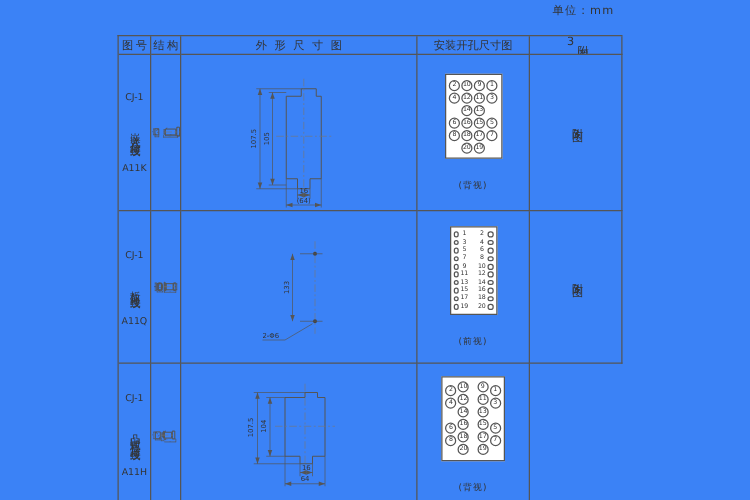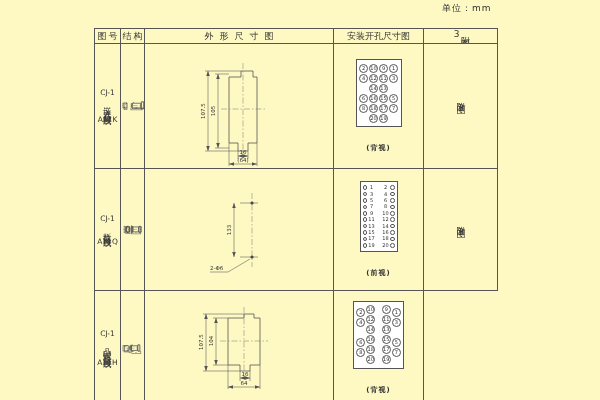--- a/index.html
+++ b/index.html
@@ -1,48 +1,48 @@
 <!DOCTYPE html>
 <html><head>
 <meta charset="utf-8">
 <style>
   html,body{margin:0;padding:0;background:#ffffff;}
-  .page{position:relative;width:600px;height:400px;background:#fef9c3;overflow:hidden;
+  .page{position:relative;width:600px;height:400px;background:#3b82f6;overflow:hidden;
         font-family:"DejaVu Sans",sans-serif;color:#333;}
   .unit{position:absolute;top:2px;left:442px;font-size:9px;letter-spacing:1px;}
   .reltable{position:absolute;left:94px;top:28px;display:grid;
             grid-template-columns:26px 24px 189px 90px 74px;
             grid-template-rows:15px 125px 122px 114px;
             border-top:1px solid #555;border-left:1px solid #555;}
   .cell{border-right:1px solid #555;border-bottom:1px solid #555;
         display:flex;align-items:center;justify-content:center;
         overflow:hidden;position:relative;}
   .hcell{font-size:9px;white-space:nowrap;}
   .sp5{letter-spacing:6px;padding-left:6px;}
   .sp2{letter-spacing:2px;padding-left:2px;}
   .figno{font-size:9px;}
   .vtext{writing-mode:vertical-rl;text-orientation:upright;letter-spacing:4px;line-height:1;}
-  .structcell{flex-direction:column;gap:3px;}
+  .structcell{flex-direction:column;gap:18px;}
   .stitle,.smodel{font-size:7.5px;}
   .sname{font-size:8.5px;letter-spacing:2px;}
   .termcell{flex-direction:column;}
   .tbox{border:1px solid #555;padding:3px 2px;display:flex;flex-direction:column;
         align-items:center;justify-content:center;background:#fff;}
   .grow{display:flex;}
   .tpin{width:9px;height:9px;border:0.8px solid #555;border-radius:50%;
         display:inline-flex;align-items:center;justify-content:center;
         font-size:5px;line-height:1;margin:0.5px;box-sizing:border-box;}
   .tblank{width:9px;height:9px;margin:0.5px;}
   .midgap{margin-left:6px;}
   .stag{transform:translateY(3px);}
   .prow{display:flex;align-items:center;height:6.4px;}
   .tring{width:4.5px;height:4.5px;border:0.8px solid #555;border-radius:50%;box-sizing:border-box;}
   .tnum{font-size:5px;width:9px;text-align:center;line-height:1;}
   .pgap{width:5px;}
-  .tlabel{font-size:7px;margin-top:16px;letter-spacing:1px;font-weight:bold;}
+  .tlabel{font-size:7px;margin-top:16px;letter-spacing:1px;}
   svg.draw{display:block;}
   svg.draw *{vector-effect:non-scaling-stroke;}
   svg .ln{stroke:#555;fill:none;stroke-width:0.8;}
   svg .dl{stroke:#555;fill:none;stroke-width:0.55;}
   svg .cl{stroke:#777;fill:none;stroke-width:0.5;stroke-dasharray:6 2 1.5 2;}
   svg text{fill:#333;font-size:5.5px;font-family:"DejaVu Sans",sans-serif;stroke:none;}
   svg circle.hole{fill:#444;stroke:none;}
 </style>
 </head>
 <body>

